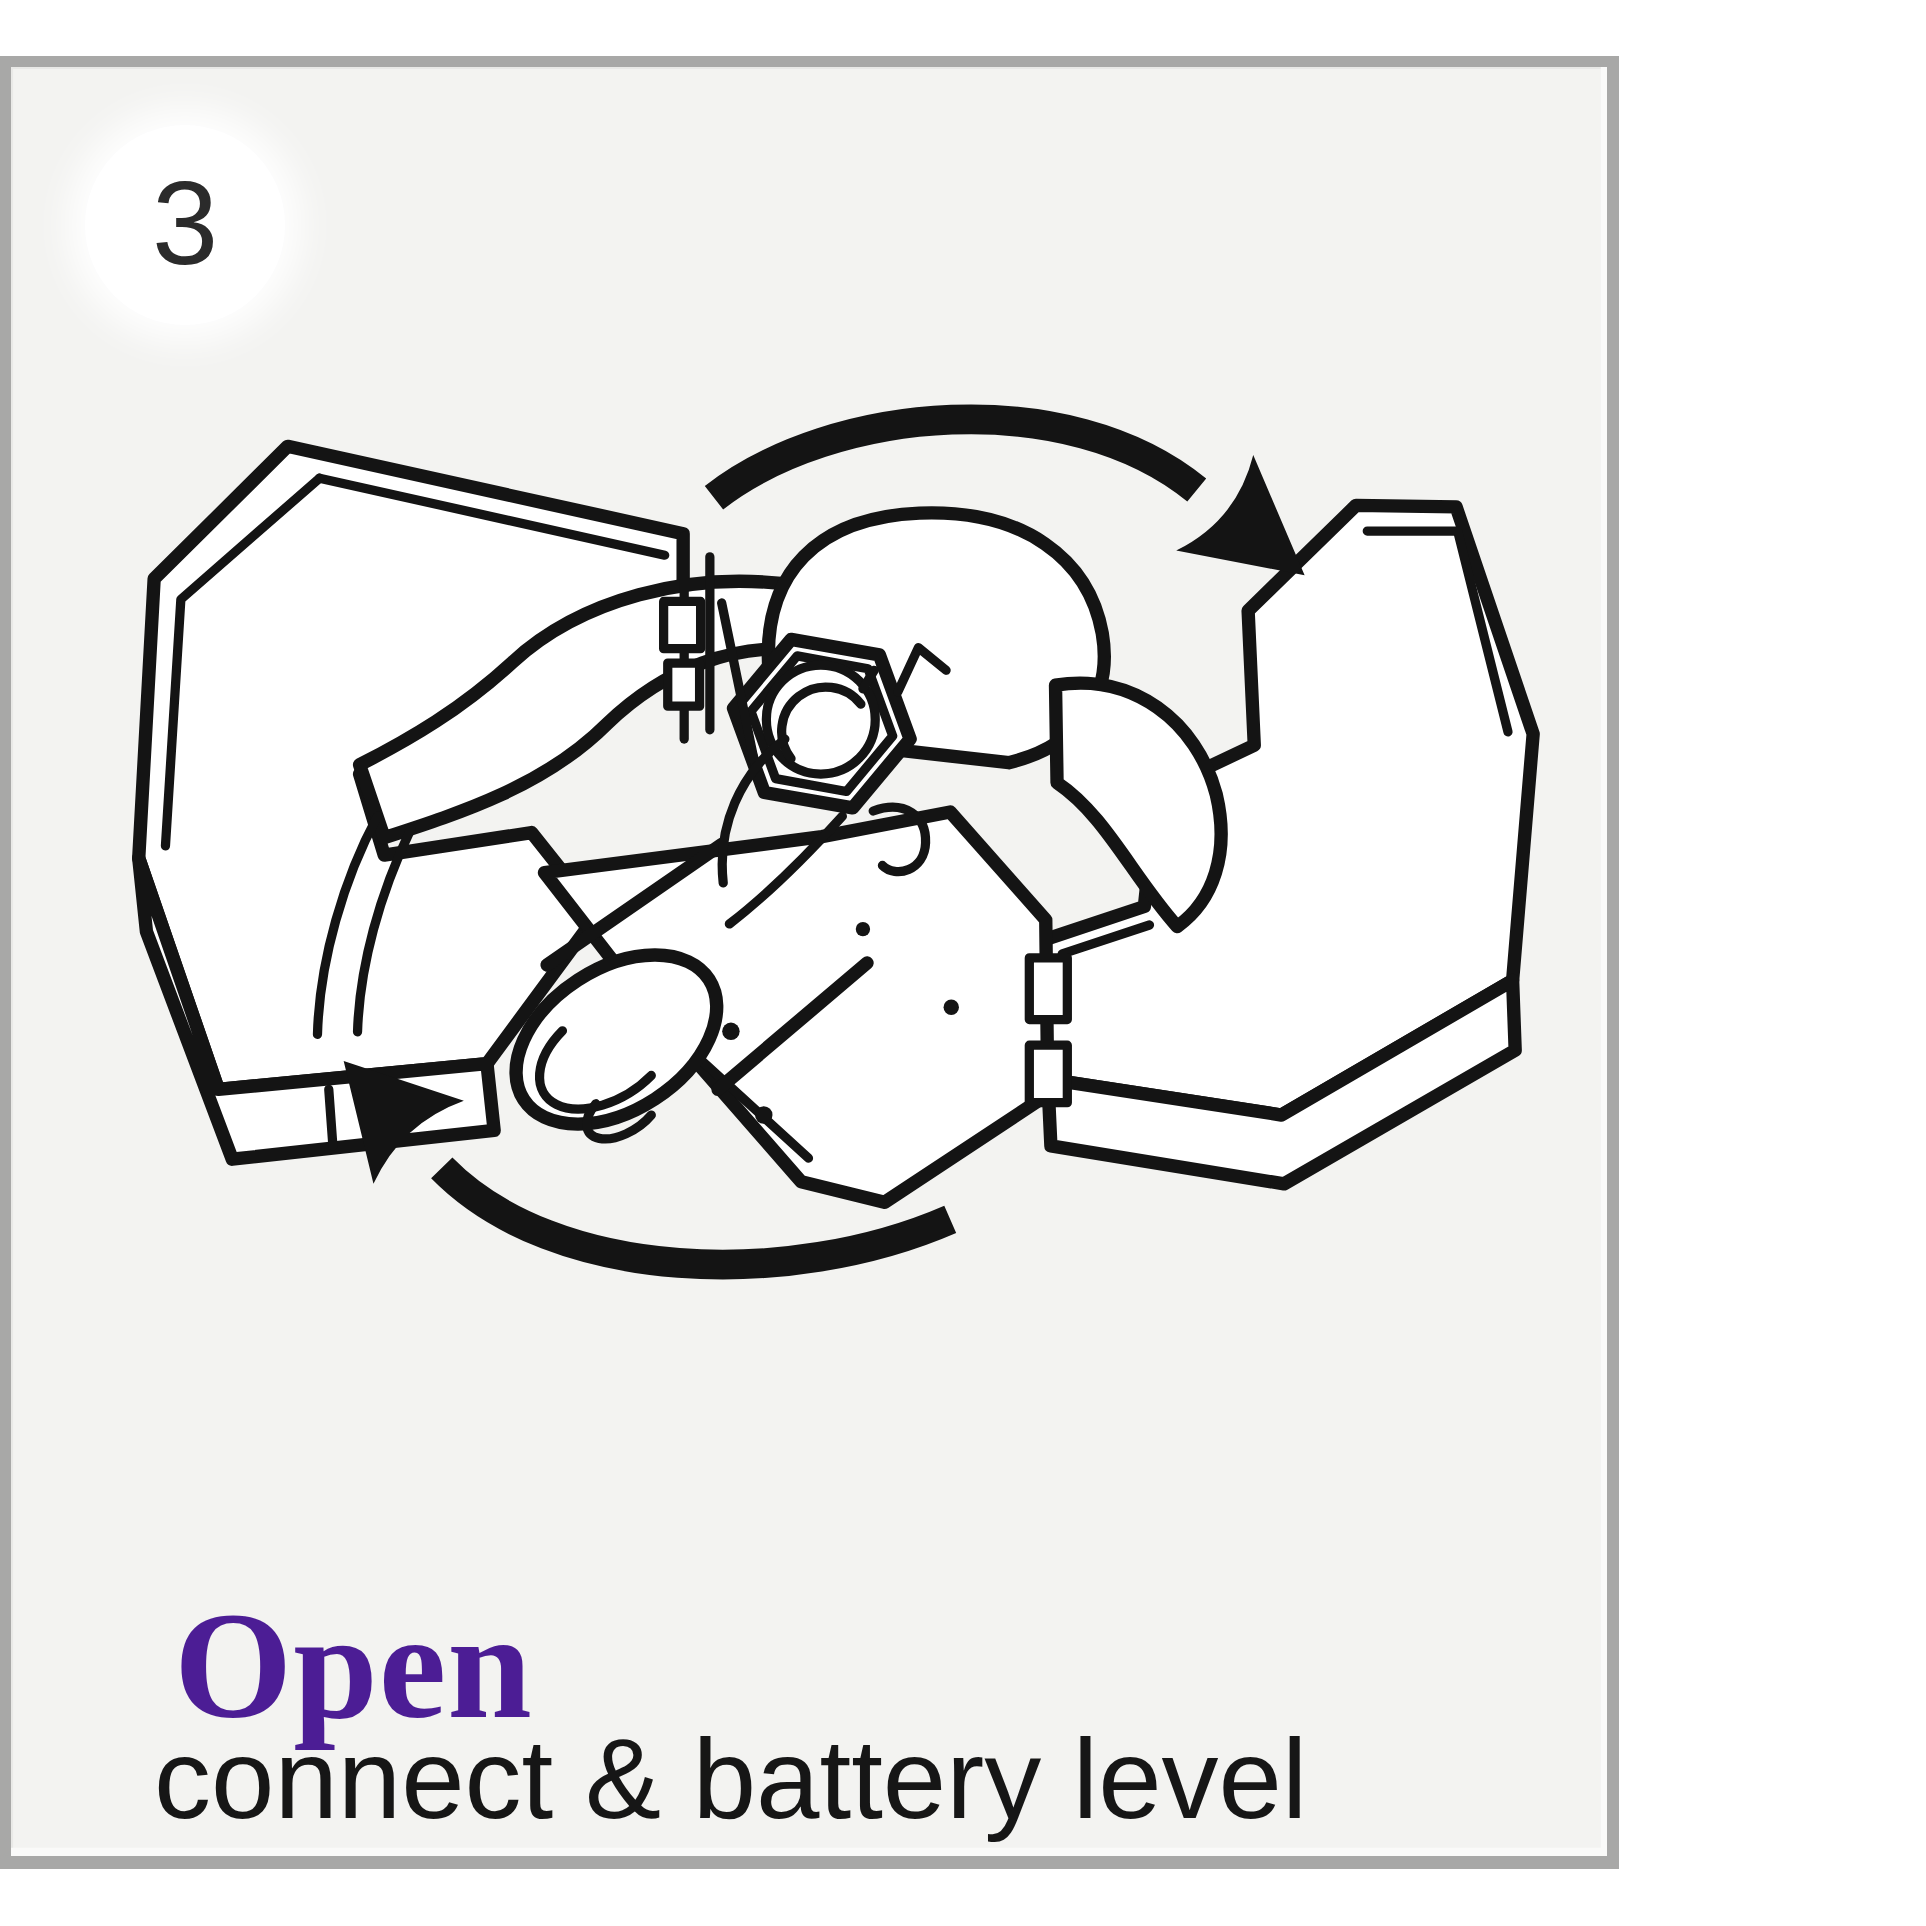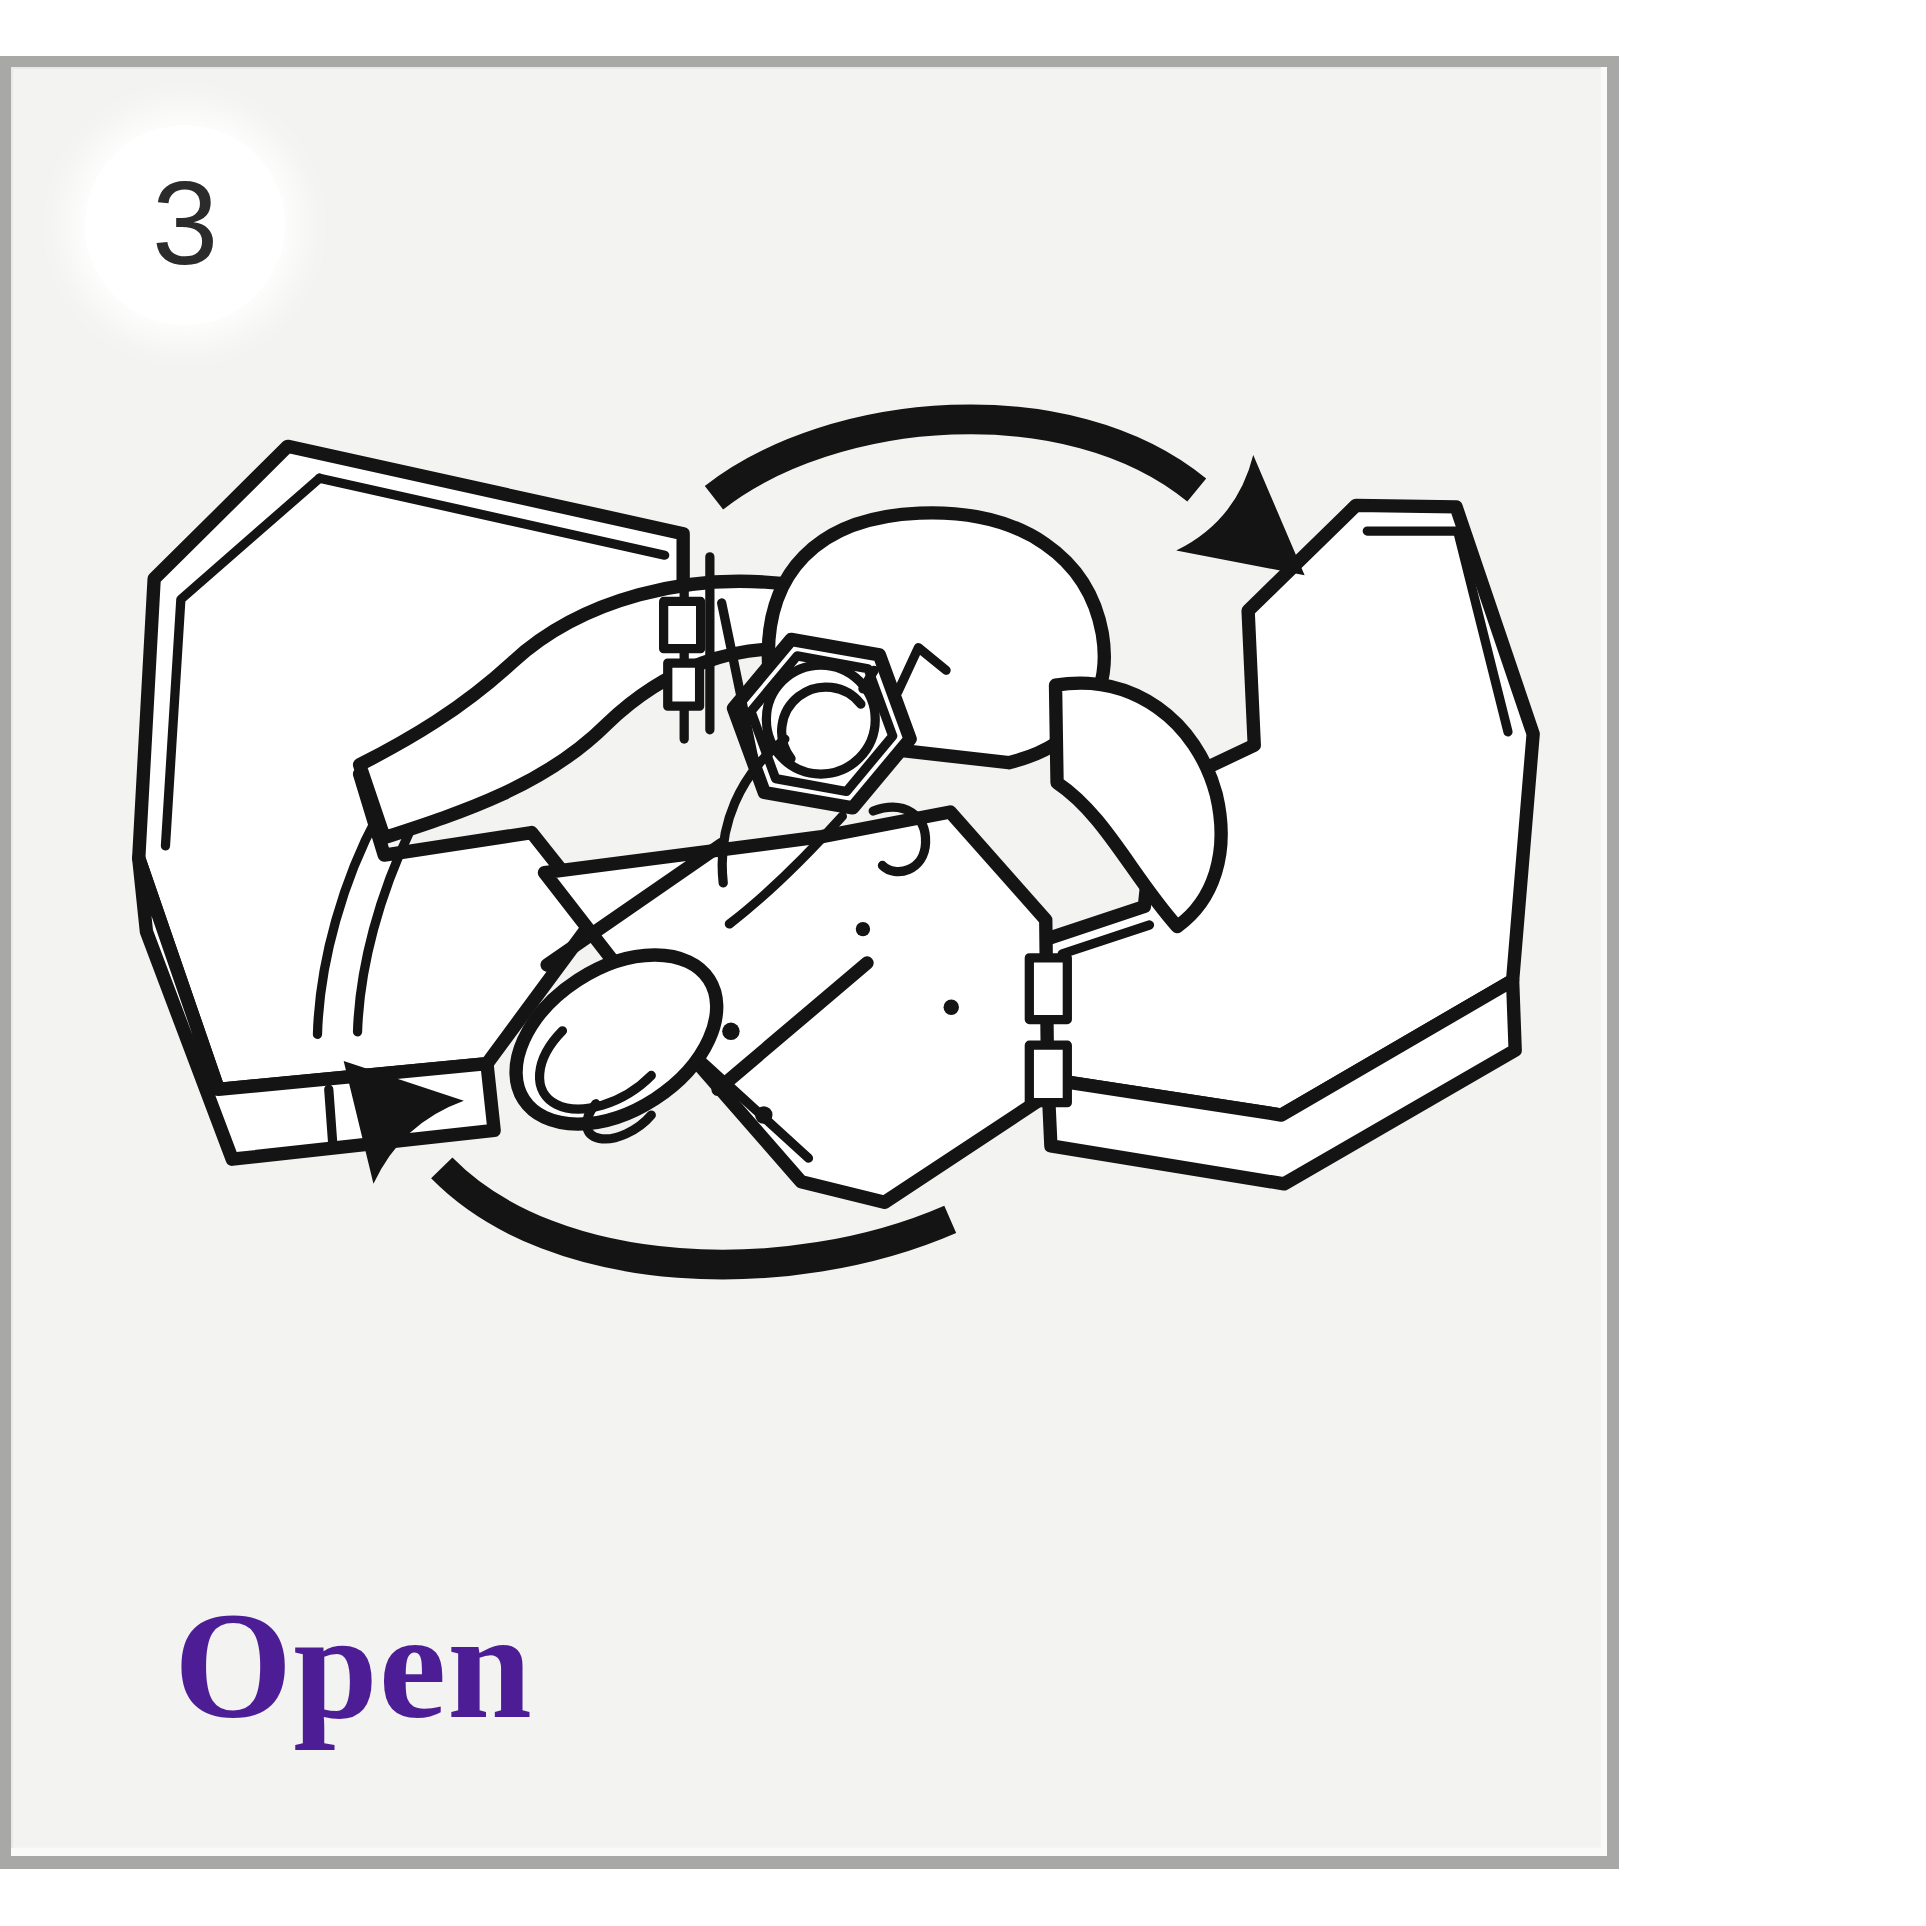--- a/index.html
+++ b/index.html
@@ -137,14 +137,15 @@
       <circle class="ink-fill" cx="1680" cy="1700" r="14"></circle>
     </g>
 
     <g>
       <path class="arrow-arc" d="M 1390 860 C 1620 680 2080 640 2330 845"></path>
       <path class="ink-fill" d="M 2540 1011 L 2290 963 Q 2408 905 2440 777 Z"></path>
     </g>
   </svg>
 
   <div class="title">Open</div>
+  <div class="subtitle">connect &amp; battery level</div>
 </div>
 
 
 </body></html>

